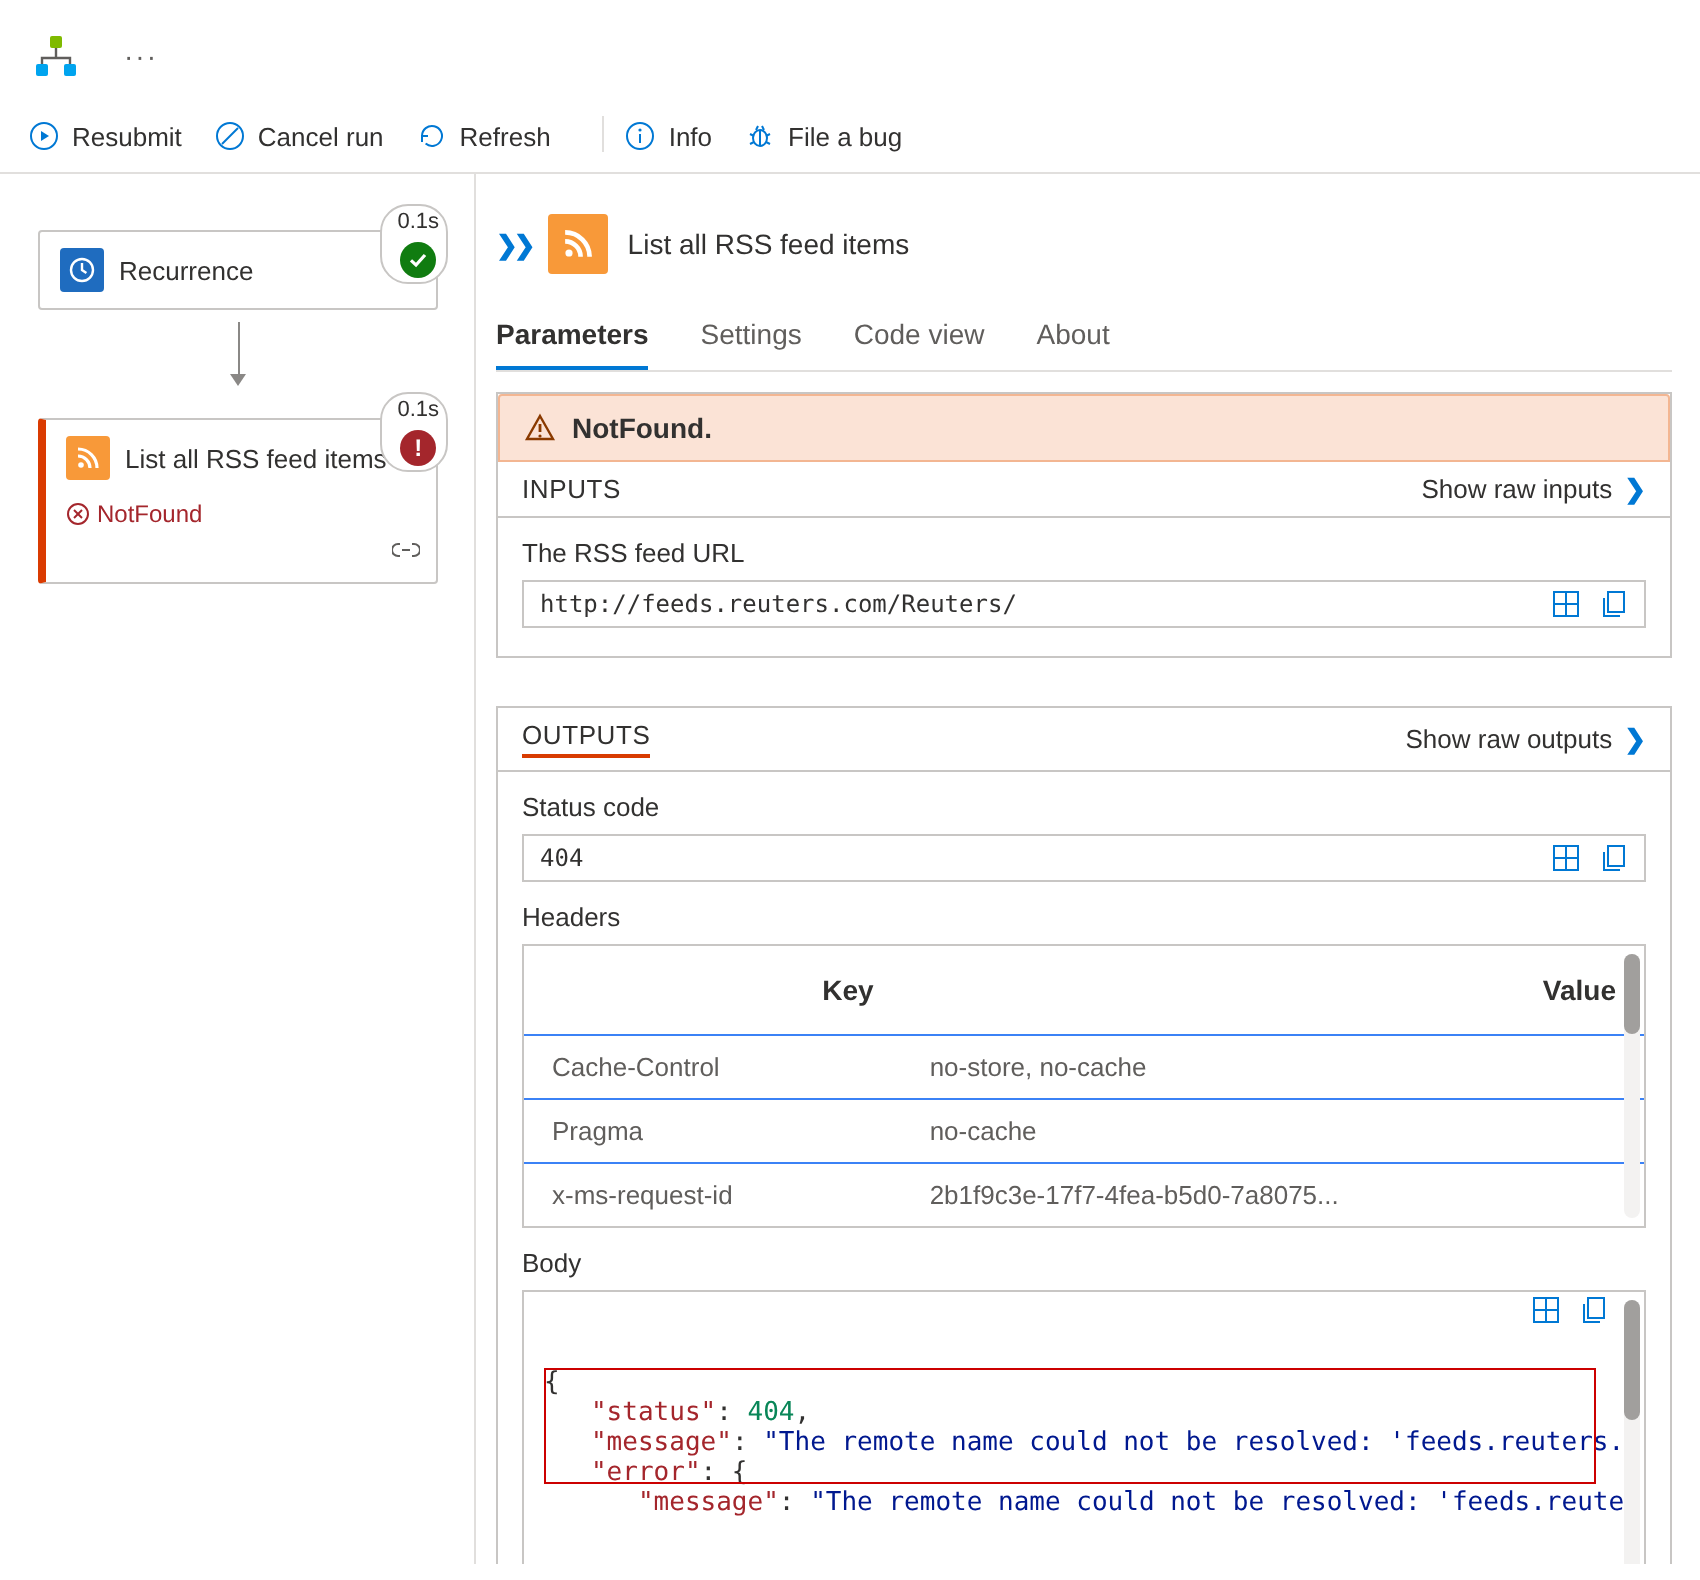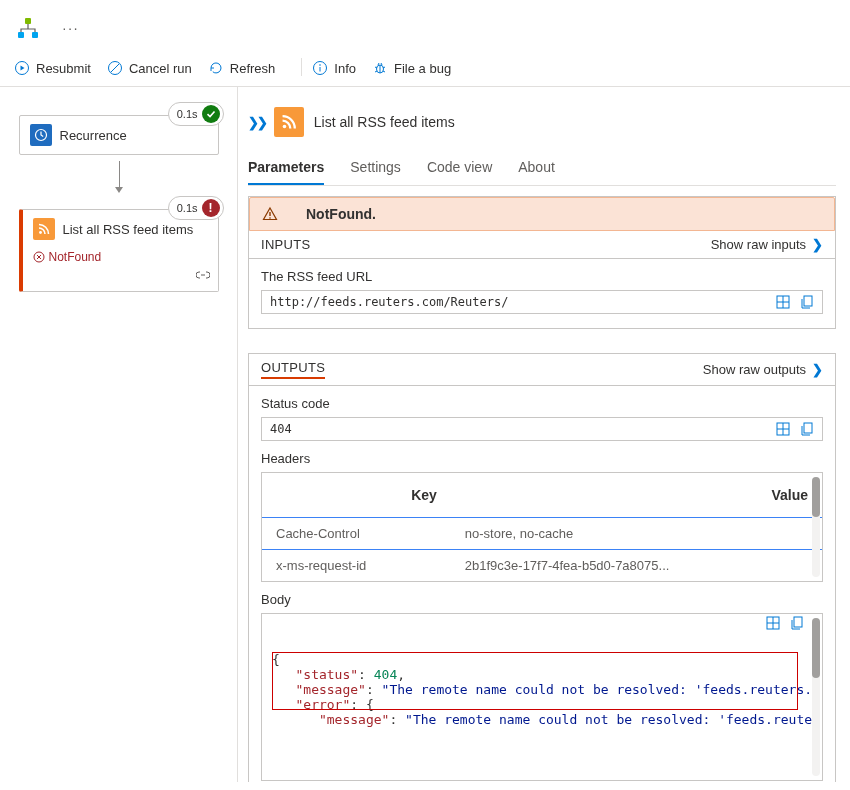--- a/index.html
+++ b/index.html
@@ -49,21 +49,21 @@
   .step-recurrence-icon { background: #1f6cbf; color:#fff; }
   .step-rss-icon { background: var(--rss-orange); color:#fff; }
   .wf-card .main-row .steplabel { font-size: 13px; }
   .wf-card.error { border-left: 4px solid var(--orange-accent); padding-bottom: 6px; }
   .wf-card .sub-row { padding: 2px 10px 0 10px; display:flex; align-items:center; color: var(--red); font-size: 12px; }
   .wf-card .sub-row svg { margin-right: 4px; }
   .wf-card .link-row { padding: 4px 8px 2px 0; text-align: right; color: var(--muted); }
   .badge {
     position: absolute; top: -14px; right: -6px; display: flex; align-items: center;
     background: #fff; border: 1px solid var(--border); border-radius: 14px;
-    padding: 2px 3px 2px 8px; font-size: 11px; gap: 4px;
+    padding: 2px 3px 2px 8px; font-size: 11px; gap: 4px; flex-direction: column;
   }
   .badge .status-dot { width: 18px; height: 18px; border-radius: 50%; display:flex; align-items:center; justify-content:center; }
   .status-ok { background: #107c10; color: #fff; }
   .status-err { background: #a4262c; color: #fff; font-weight:bold; font-size:12px; }
   .arrow-down { width: 0; height: 22px; margin: 0 auto 16px auto; position: relative; }
   .arrow-down::before { content: ""; position: absolute; left: 50%; top: -10px; width: 1px; height: 28px; background: #8a8886; }
   .arrow-down::after { content: ""; position: absolute; left: 50%; top: 16px; transform: translateX(-4px); border-left: 4px solid transparent; border-right: 4px solid transparent; border-top: 6px solid #8a8886; }
   
   .detail-header { display: flex; align-items: center; margin-bottom: 14px; }
   .collapse-chevrons { color: var(--accent); font-size: 13px; margin-right: 8px; font-weight: bold; cursor:pointer; letter-spacing:-2px;}
@@ -72,21 +72,21 @@
   
   .tabs { display: flex; border-bottom: 1px solid var(--light-border); margin-bottom: 10px; }
   .tab { padding: 8px 0; margin-right: 26px; font-size: 14px; cursor: pointer; }
   .tab.active { color: var(--text); font-weight: 700; border-bottom: 2px solid var(--accent); }
   .tab.inactive { color: var(--muted); }
   
   .section-box { border: 1px solid var(--border); margin-bottom: 24px; background:#fff; }
   .notfound-banner {
     background: var(--warn-bg); border: 1px solid var(--warn-border);
     padding: 8px 12px; display: flex; align-items: center; font-size: 14px;
-    border-top-left-radius:2px; border-top-right-radius:2px;gap:20px;
+    border-top-left-radius:2px; border-top-right-radius:2px;
   }
   .notfound-banner svg { margin-right: 8px; }
   .section-head { display: flex; align-items: center; justify-content: space-between; padding: 6px 12px; border-bottom: 1px solid var(--border); font-size: 13px; }
   .section-head .sh-title { letter-spacing: 0.3px; }
   .section-head .sh-link { color: var(--text); display:flex; align-items:center; gap:6px; cursor:pointer; }
   .section-head .sh-link .chev { color: var(--accent); font-weight:bold; }
   .outputs-underline { display:inline-block; border-bottom: 2px solid #d83b01; padding-bottom:2px; }
   .section-body { padding: 10px 12px 14px 12px; }
   .field-label { font-size: 13px; margin: 0 0 6px 0; }
   .field-input {
@@ -322,20 +322,24 @@
             <thead>
                 <tr>
               <th>Key</th>
               <th>Value</th>
             </tr>
               </thead>
             <tbody>
               <tr>
                   <td>Cache-Control</td>
                   <td>no-store, no-cache</td>
+                </tr>
+              <tr>
+                  <td>Pragma</td>
+                  <td>no-cache</td>
                 </tr>
               <tr>
                   <td>x-ms-request-id</td>
                   <td>2b1f9c3e-17f7-4fea-b5d0-7a8075...</td>
                 </tr>
             </tbody>
           </table>
           <div class="fake-scroll">
               <div class="thumb"></div>
             </div>

